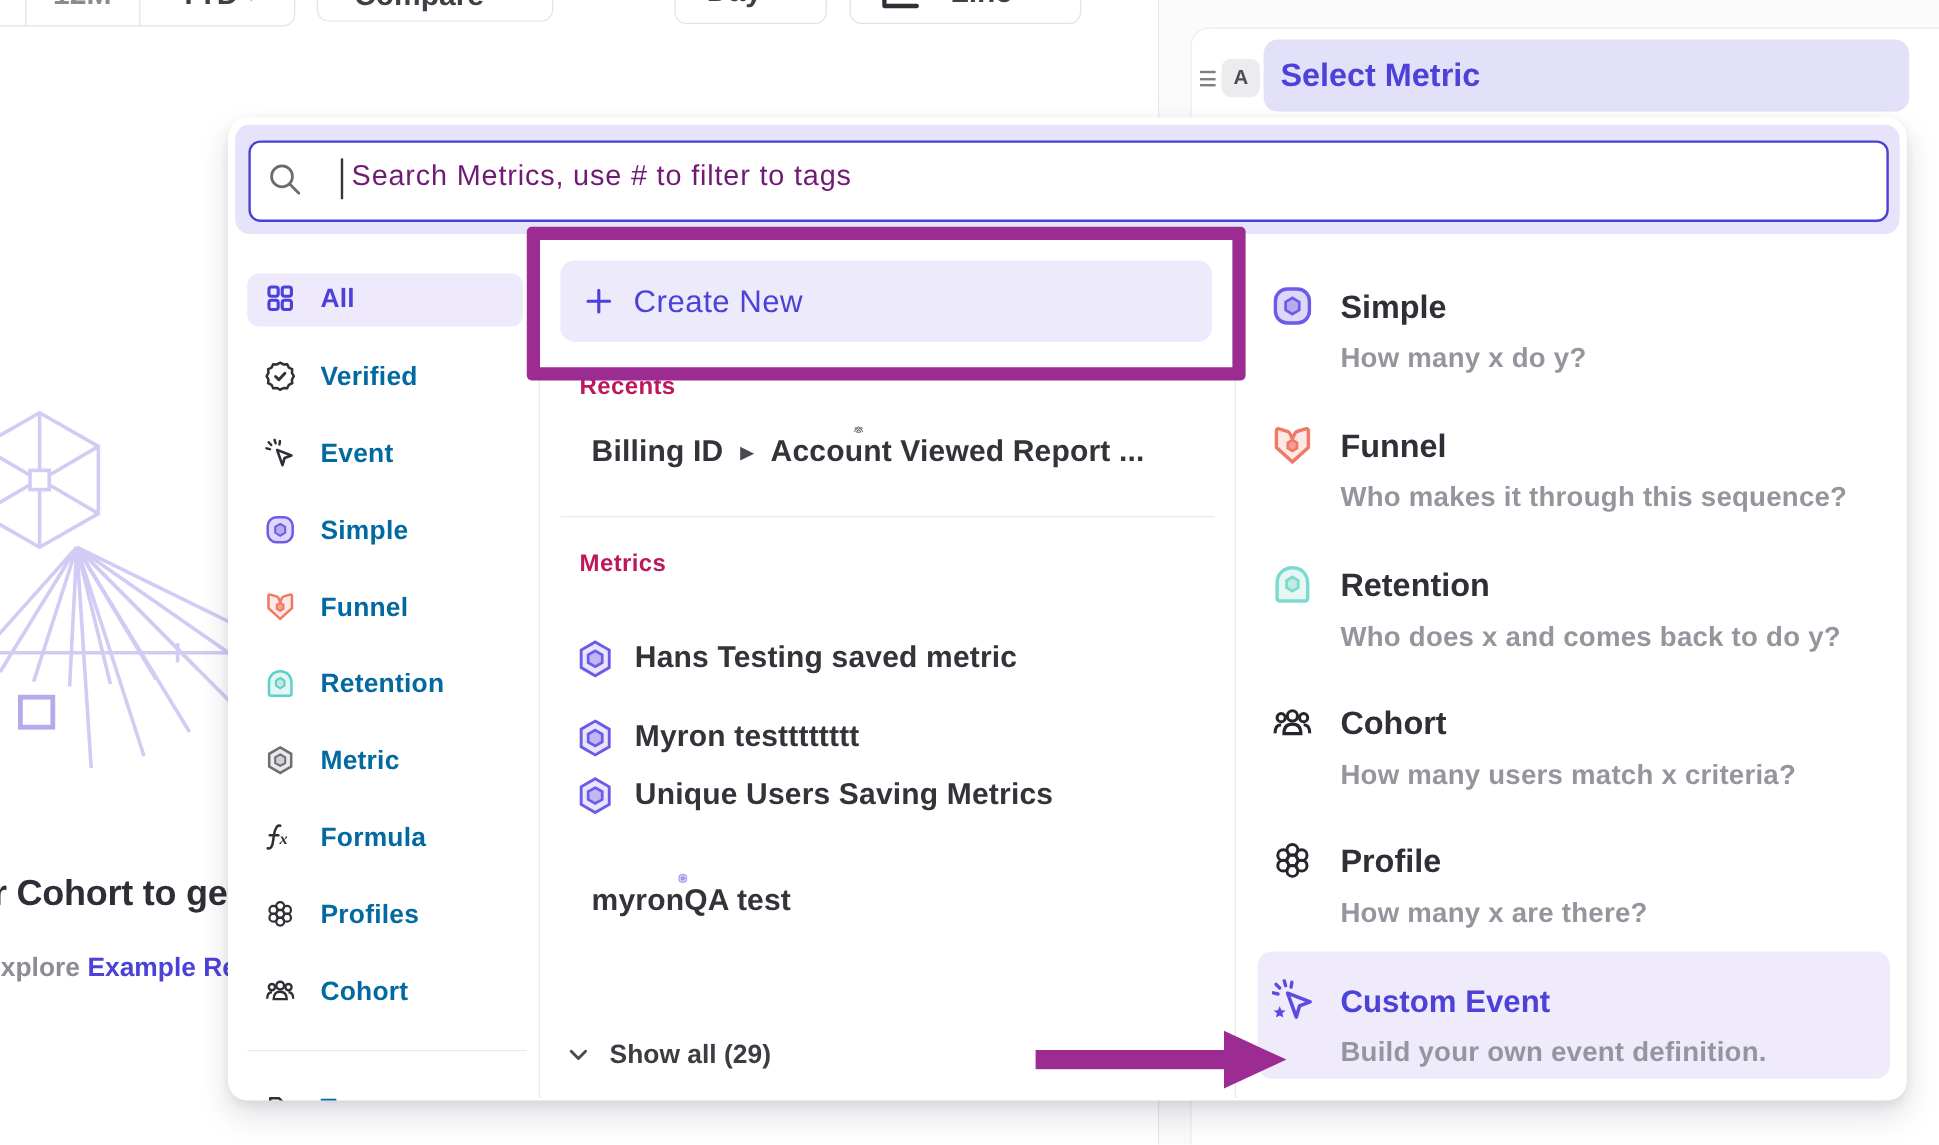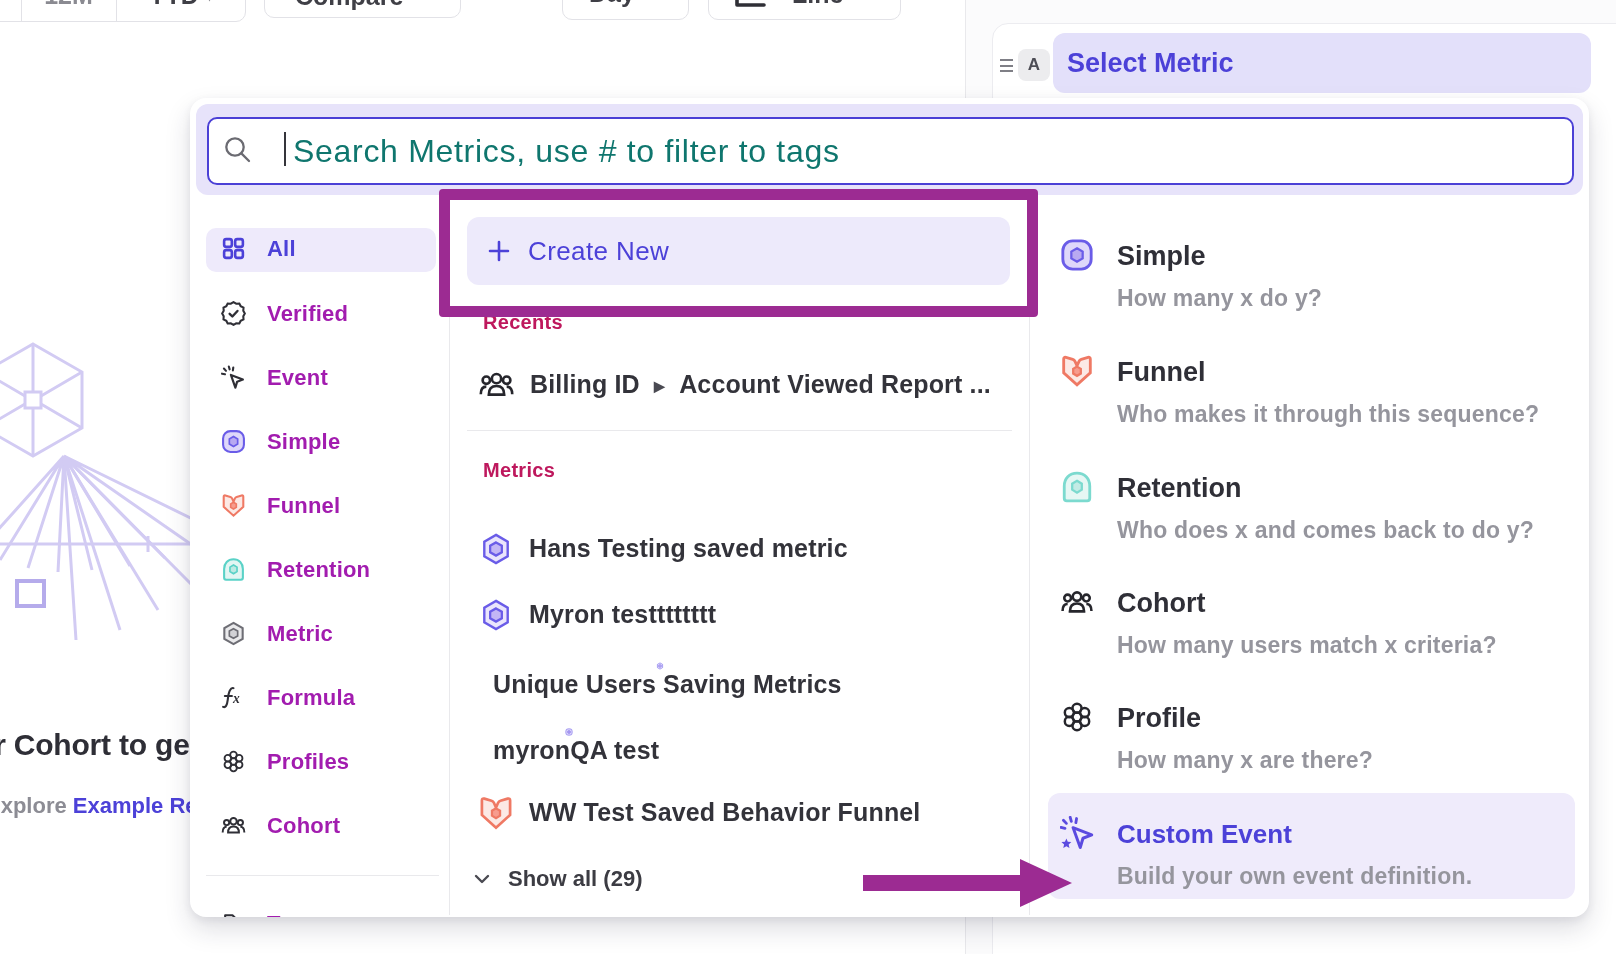--- a/index.html
+++ b/index.html
@@ -6,21 +6,21 @@
   #page{position:relative;width:1616px;height:954px;overflow:hidden;background:#ffffff;
         font-family:"Liberation Sans",sans-serif;}
   .abs{position:absolute;}
   .btn{position:absolute;box-sizing:border-box;background:#fff;border:1px solid #e2e2e7;border-radius:10px;
        display:flex;align-items:center;justify-content:center;
        font-size:15px;font-weight:700;color:#3f3f46;}
   .vline{position:absolute;width:1px;background:#e9e9ec;}
   .hline{position:absolute;height:1px;background:#e9e9ec;}
   .sb{position:absolute;left:31px;display:flex;align-items:center;height:25px;}
   .sb svg{flex:0 0 auto;}
-  .sb span{margin-left:21px;font-size:22px;letter-spacing:0.2px;font-weight:700;color:#a21caf;line-height:25px;}
+  .sb span{margin-left:21px;font-size:22px;letter-spacing:0.2px;font-weight:700;color:#0369a1;line-height:25px;}
   .lbl{font-size:20px;font-weight:700;color:#be185d;letter-spacing:0.3px;}
   .mrow{position:absolute;left:288px;display:flex;align-items:center;height:37px;}
   .mtxt{margin-left:15px;font-size:25px;letter-spacing:0.15px;font-weight:700;color:#33333a;white-space:nowrap;}
   .rrow{position:absolute;left:870px;width:520px;}
   .rtitle{position:absolute;left:57px;font-size:27px;font-weight:700;color:#2f2f37;white-space:nowrap;}
   .rdesc{position:absolute;left:57px;font-size:23px;letter-spacing:0.2px;font-weight:700;color:#95959d;white-space:nowrap;}
 </style>
 </head>
 <body>
 <div id="page">
@@ -82,21 +82,21 @@
   <div id="popup" class="abs" style="left:190px;top:98px;width:1399px;height:819px;background:#fff;border-radius:16px;
        box-shadow:0 12px 26px rgba(35,32,60,.15),0 3px 8px rgba(35,32,60,.07);overflow:hidden;">
 
     <div class="abs" style="left:6px;top:6px;width:1387px;height:91px;background:#e7e3fa;border-radius:12px;"></div>
     <div class="abs" style="left:17px;top:19px;width:1363px;height:64px;background:#fff;border:2.5px solid #4b40d6;border-radius:10px;"></div>
     <svg class="abs" style="left:33px;top:37px;" width="29" height="29" viewBox="0 0 29 29" fill="none" stroke="#6b6b72" stroke-width="2.3">
       <circle cx="12" cy="12" r="8.7"></circle>
         <path d="M18.6 18.6 L26 26" stroke-linecap="round"></path>
     </svg>
     <div class="abs" style="left:94px;top:34px;width:2px;height:34px;background:#35353b;"></div>
-    <div class="abs" style="left:103px;top:35px;font-size:32px;letter-spacing:0.7px;color:#0f766e;">Search Metrics, use # to filter to tags</div>
+    <div class="abs" style="left:103px;top:35px;font-size:24px;letter-spacing:0.7px;color:#701a75;">Search Metrics, use # to filter to tags</div>
 
     <div class="vline" style="left:259px;top:97px;height:720px;"></div>
     <div class="vline" style="left:839px;top:97px;height:720px;"></div>
 
     <div class="abs" style="left:16px;top:130px;width:230px;height:44px;background:#eeeafb;border-radius:10px;"></div>
     <div class="sb" style="top:138px;">
       <svg width="25" height="25" viewBox="0 0 24 24" fill="none" stroke="#4c41d8" stroke-width="2.5">
         <rect x="3" y="3" width="7.4" height="7.4" rx="2"></rect>
           <rect x="13.6" y="3" width="7.4" height="7.4" rx="2"></rect>
         <rect x="3" y="13.6" width="7.4" height="7.4" rx="2"></rect>
@@ -191,21 +191,21 @@
         <span>Tags</span>
     </div>
 
     <div class="abs" style="left:277px;top:119px;width:543px;height:68px;background:#edeafb;border-radius:12px;display:flex;align-items:center;">
       <svg style="margin-left:20px;" width="24" height="24" viewBox="0 0 24 24" fill="none" stroke="#4c41d8" stroke-width="2.6" stroke-linecap="round">
         <path d="M12 3 L12 21 M3 12 L21 12"></path>
       </svg>
       <span style="margin-left:17px;font-size:26px;font-weight:400;letter-spacing:0.4px;color:#4c41d8;">Create New</span>
     </div>
     <div class="abs lbl" style="left:293px;top:213px;">Recents</div>
-    <div class="mrow" style="top:268px;">
+    <div class="mrow" style="top:256px;flex-direction:column;">
       <svg width="37" height="37" viewBox="0 0 24 24" fill="none" stroke="#26262c" stroke-width="1.7">
         <circle cx="5.4" cy="9.2" r="2.4"></circle>
           <path d="M1.8 18.4 Q1.8 13.4 5.4 13.4"></path>
         <circle cx="18.6" cy="9.2" r="2.4"></circle>
           <path d="M22.2 18.4 Q22.2 13.4 18.6 13.4"></path>
         <circle cx="12" cy="8.2" r="3" fill="#fff"></circle>
           <path d="M7 18.6 Q7 13 12 13 Q17 13 17 18.6 Z" fill="#fff"></path>
       </svg>
       <span class="mtxt">Billing ID&nbsp;&nbsp;<span style="font-size:14px;color:#4a4a52;position:relative;top:-2px;">▶</span>&nbsp;&nbsp;Account Viewed Report ...</span>
     </div>
@@ -219,40 +219,33 @@
       </svg>
       <span class="mtxt">Hans Testing saved metric</span>
     </div>
     <div class="mrow" style="top:498px;">
       <svg width="36" height="36" viewBox="0 0 24 24" fill="none">
         <path d="M12 2.6 L19.8 7.1 L19.8 16.9 L12 21.4 L4.2 16.9 L4.2 7.1 Z" fill="#eae5fc" stroke="#6a5ce8" stroke-width="1.6"></path>
         <path d="M12 7.6 L15.9 9.8 L15.9 14.2 L12 16.4 L8.1 14.2 L8.1 9.8 Z" fill="#c3b6f5" stroke="#6a5ce8" stroke-width="1.5"></path>
       </svg>
       <span class="mtxt">Myron testttttttt</span>
     </div>
-    <div class="mrow" style="top:564px;flex-direction:column;">
+    <div class="mrow" style="top:546px;">
       <svg width="36" height="36" viewBox="0 0 24 24" fill="none">
         <path d="M12 2.6 L19.8 7.1 L19.8 16.9 L12 21.4 L4.2 16.9 L4.2 7.1 Z" fill="#eae5fc" stroke="#6a5ce8" stroke-width="1.6"></path>
         <path d="M12 7.6 L15.9 9.8 L15.9 14.2 L12 16.4 L8.1 14.2 L8.1 9.8 Z" fill="#c3b6f5" stroke="#6a5ce8" stroke-width="1.5"></path>
       </svg>
       <span class="mtxt">Unique Users Saving Metrics</span>
     </div>
     <div class="mrow" style="top:630px;flex-direction:column;">
       <svg width="36" height="36" viewBox="0 0 24 24" fill="none">
         <rect x="2.5" y="2.5" width="19" height="19" rx="6.5" fill="#ddd6fa" stroke="#6a5ce8" stroke-width="1.6"></rect>
         <path d="M12 7.4 L15.8 9.6 L15.8 14.4 L12 16.6 L8.2 14.4 L8.2 9.6 Z" fill="#b5a6f1" stroke="#6a5ce8" stroke-width="1.5"></path>
       </svg>
       <span class="mtxt">myronQA test</span>
-    </div>
-    <div class="mrow" style="top:696px;">
-      <svg width="36" height="36" viewBox="0 0 24 24" fill="none">
-        <path d="M2.6 3.6 Q2.6 2 4.2 2.4 L9 3.8 Q10.1 4.1 10.6 5.2 L12 8.3 L13.4 5.2 Q13.9 4.1 15 3.8 L19.8 2.4 Q21.4 2 21.4 3.6 L21.4 13.3 L12 21.8 L2.6 13.3 Z" fill="#fce9e5" stroke="#ef7964" stroke-width="1.8"></path>
-        <path d="M12 8.9 L14.7 10.5 L14.7 13.8 L12 15.4 L9.3 13.8 L9.3 10.5 Z" fill="#f79c8e" stroke="#ef7964" stroke-width="1.5"></path>
-      </svg>
-      <span class="mtxt">WW Test Saved Behavior Funnel</span>
     </div>
     <div class="mrow" style="left:284px;top:769px;height:24px;">
       <svg width="16" height="10" viewBox="0 0 16 10" fill="none" stroke="#4a4a52" stroke-width="2.4" stroke-linecap="round" stroke-linejoin="round">
           <path d="M2 2 L8 8 L14 2"></path>
         </svg>
       <span style="margin-left:18px;font-size:22px;font-weight:700;color:#3c3c43;">Show all (29)</span>
     </div>
 
     <div class="abs" style="left:858px;top:695px;width:527px;height:106px;background:#efebfb;border-radius:12px;"></div>
 

